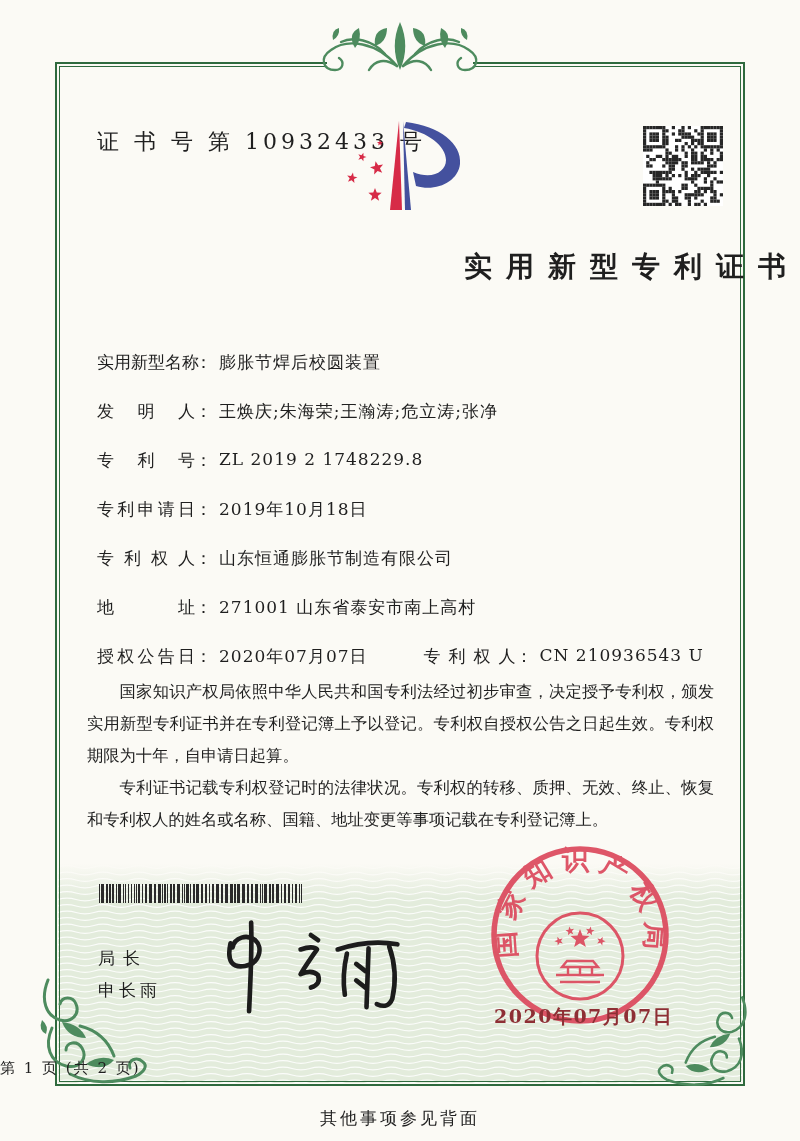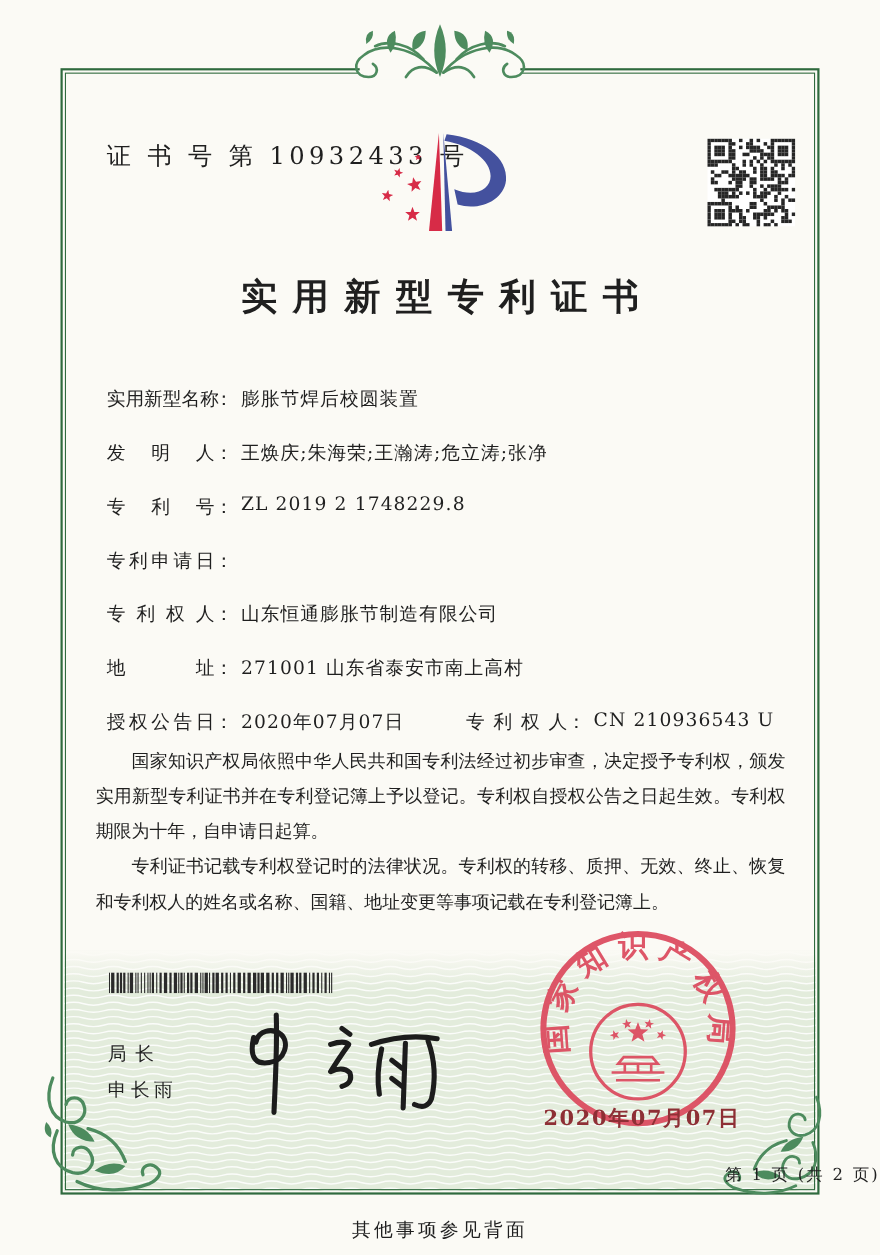--- a/index.html
+++ b/index.html
@@ -26,21 +26,21 @@
   
   .guilloche{left:58px;top:864px;width:684px;height:219px;overflow:hidden;}
   .guilloche-fade{left:58px;top:864px;width:684px;height:34px;
       background:linear-gradient(#fbfaf5,rgba(251,250,245,0));}
 
   .cert-no{left:97px;top:127px;font-size:22px;letter-spacing:4px;}
 
   .logo{left:340px;top:112px;width:126px;height:104px;}
   .qr{left:643px;top:126px;width:80px;height:80px;}
 
-  .title{left:0;right:0;top:248px;text-align:center;font-size:33px;font-weight:bold;
+  .title{left:0;right:0;top:248px;text-align:right;font-size:28px;font-weight:bold;
          letter-spacing:14px;text-indent:14px;}
 
   .fields{left:97px;top:351px;font-size:17px;}
   .field-row{height:49px;display:flex;align-items:flex-start;white-space:nowrap;}
   .flabel{display:inline-block;width:98px;text-align:justify;text-align-last:justify;
           text-justify:inter-character;}
   .fcolon{display:inline-block;width:24px;}
   .fvalue{letter-spacing:1px;}
   .grant-pair{margin-left:56px;display:flex;}
   .grant-pair .flabel{width:92px;}
@@ -52,21 +52,21 @@
   .barcode{left:99px;top:884px;width:204px;height:19px;}
 
   .director-label{left:98px;top:947px;font-size:17px;letter-spacing:8px;}
   .director-name{left:98px;top:979px;font-size:17px;letter-spacing:4px;}
   .signature{left:212px;top:916px;width:206px;height:104px;}
 
   .seal{left:488px;top:843px;width:184px;height:184px;opacity:.93;}
   .seal-date{left:494px;top:1004px;font-size:19px;letter-spacing:1.5px;
              color:var(--date-red);font-weight:bold;}
 
-  .page-note{left:0;right:0;top:1059px;text-align:right;font-size:15px;letter-spacing:2px;}
+  .page-note{left:0;right:0;top:1059px;text-align:left;font-size:15px;letter-spacing:2px;}
   .back-note{left:0;right:0;top:1107px;text-align:center;font-size:17px;letter-spacing:3px;}
 
   .orn-top{left:285px;top:12px;width:230px;height:80px;}
   .orn-bl{left:36px;top:976px;width:118px;height:112px;}
   .orn-br{left:646px;top:994px;width:112px;height:96px;}
 </style>
 </head>
 <body>
 
 <div class="page">
@@ -486,20 +486,21 @@
         <span class="fvalue">王焕庆;朱海荣;王瀚涛;危立涛;张净</span>
     </div>
     <div class="field-row">
       <span class="flabel">专利号</span>
         <span class="fcolon">：</span>
         <span class="fvalue">ZL 2019 2 1748229.8</span>
     </div>
     <div class="field-row">
       <span class="flabel">专利申请日</span>
         <span class="fcolon">：</span>
+        <span class="fvalue">2019年10月18日</span>
     </div>
     <div class="field-row">
       <span class="flabel">专利权人</span>
         <span class="fcolon">：</span>
         <span class="fvalue">山东恒通膨胀节制造有限公司</span>
     </div>
     <div class="field-row">
       <span class="flabel">地址</span>
         <span class="fcolon">：</span>
         <span class="fvalue">271001 山东省泰安市南上高村</span>

